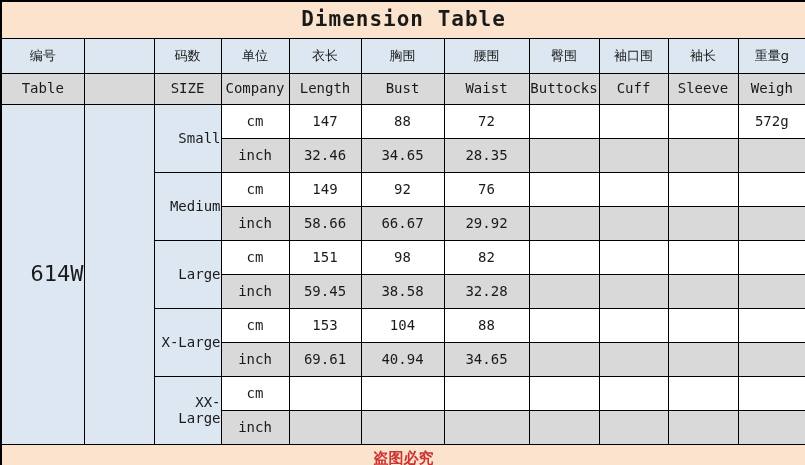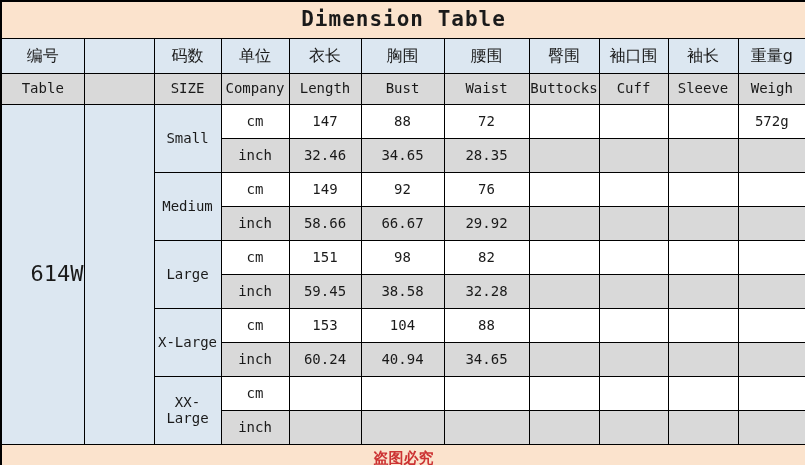--- a/index.html
+++ b/index.html
@@ -27,33 +27,34 @@
   tr.title-row td {
     height: 36px;
     background: var(--title-bg, #fbe3cd);
     font-size: 21px;
     font-weight: bold;
     letter-spacing: 1px;
   }
   tr.header-zh td {
     height: 34px;
     background: var(--header-zh-bg, #dce7f1);
-    font-size: 16px;
+    font-size: 13px;
     font-family: "DejaVu Sans", "Liberation Sans", sans-serif;
   }
   tr.header-en td {
     height: 30px;
     background: var(--header-en-bg, #d9d9d9);
     font-size: 14px;
   }
   tr.r-cm td { background: var(--row-cm-bg, #ffffff); height: 33px; }
   tr.r-inch td { background: var(--row-inch-bg, #d9d9d9); height: 33px; }
   .dim-table td.col-size {
     background: var(--size-col-bg, #dce7f1);
     font-size: 14px;
+    text-align: right;
   }
   .dim-table td.col-serial {
     background: var(--serial-col-bg, #dce7f1);
     font-size: 22px;
     text-align: right;
   }
   .dim-table td.col-blank {
     background: var(--serial-col-bg, #dce7f1);
   }
   tr.footer-row td {
@@ -190,21 +191,21 @@
     <td>153</td>
     <td>104</td>
     <td>88</td>
     <td></td>
     <td></td>
     <td></td>
     <td></td>
   </tr>
   <tr class="r-inch">
     <td>inch</td>
-    <td>60.24</td>
+    <td>69.61</td>
     <td>40.94</td>
     <td>34.65</td>
     <td></td>
     <td></td>
     <td></td>
     <td></td>
   </tr>
 
   <tr class="r-cm">
     <td class="col-size" rowspan="2">XX-Large</td>

